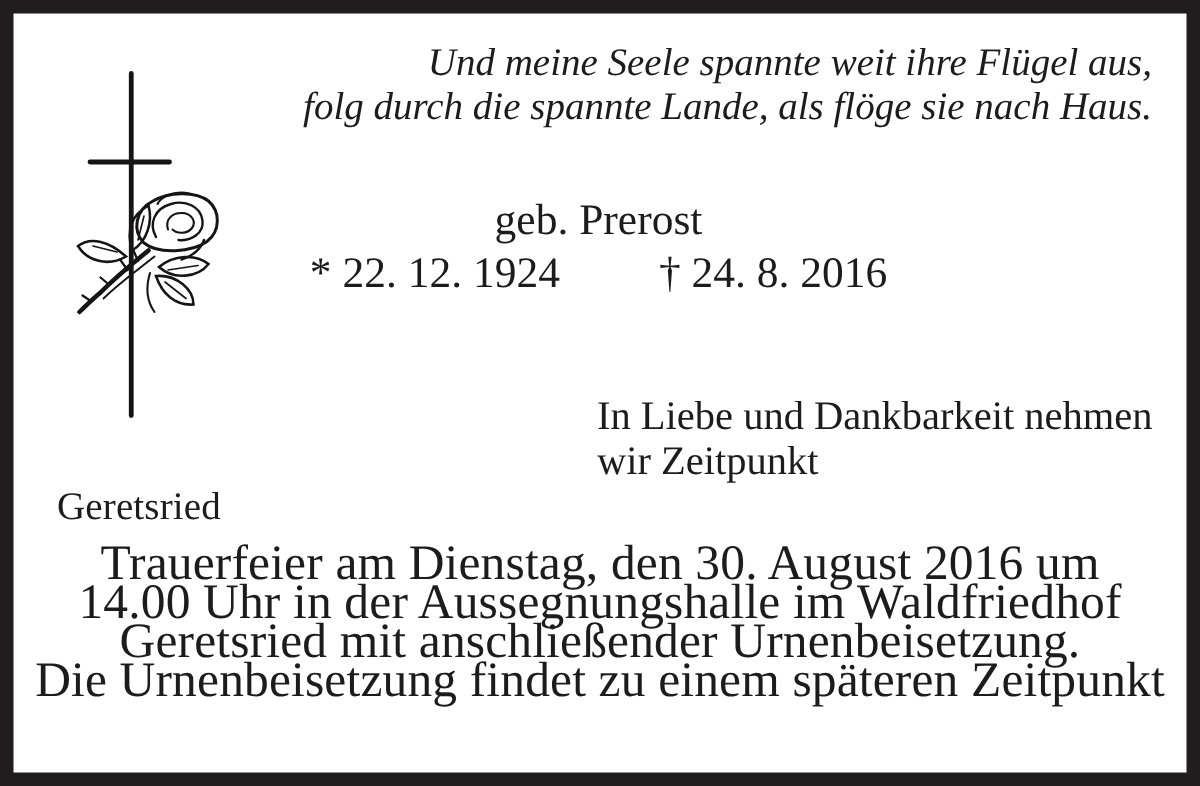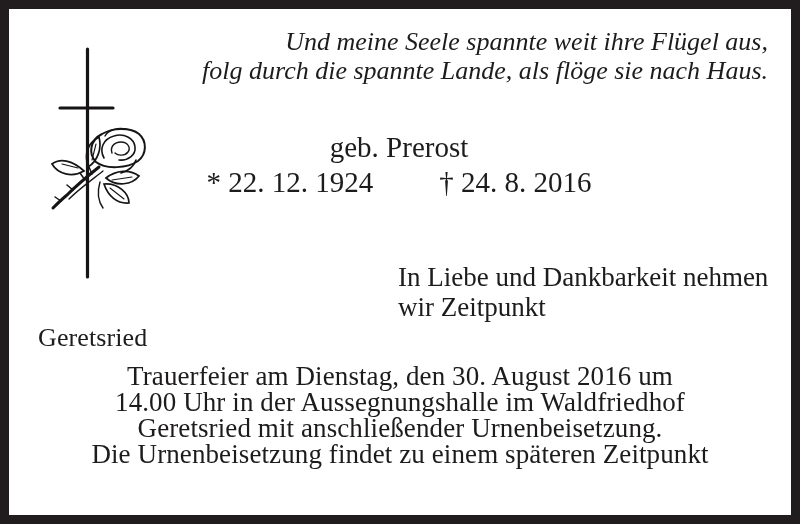--- a/index.html
+++ b/index.html
@@ -44,21 +44,21 @@
     margin-left: 36px;
   }
   .farewell b, .place, .announcement { letter-spacing: 0.1px; }
   .place {
     position: absolute; left: 38px; top: 324px;
     font-size: 26px; line-height: 27px;
   }
   .announcement {
     position: absolute; left: 0; right: 0; top: 363px;
     text-align: center;
-    font-size: 27px; line-height: 26px;
+    font-size: 33px; line-height: 26px;
   }
 </style>
 </head>
 <body>
 
 <div class="frame"></div>
 
 <svg class="emblem" viewBox="44 46 106 235" fill="none" stroke="#161414" stroke-linecap="round">
 
   <line x1="87.5" y1="49" x2="87.5" y2="277" stroke-width="3.2"></line>

